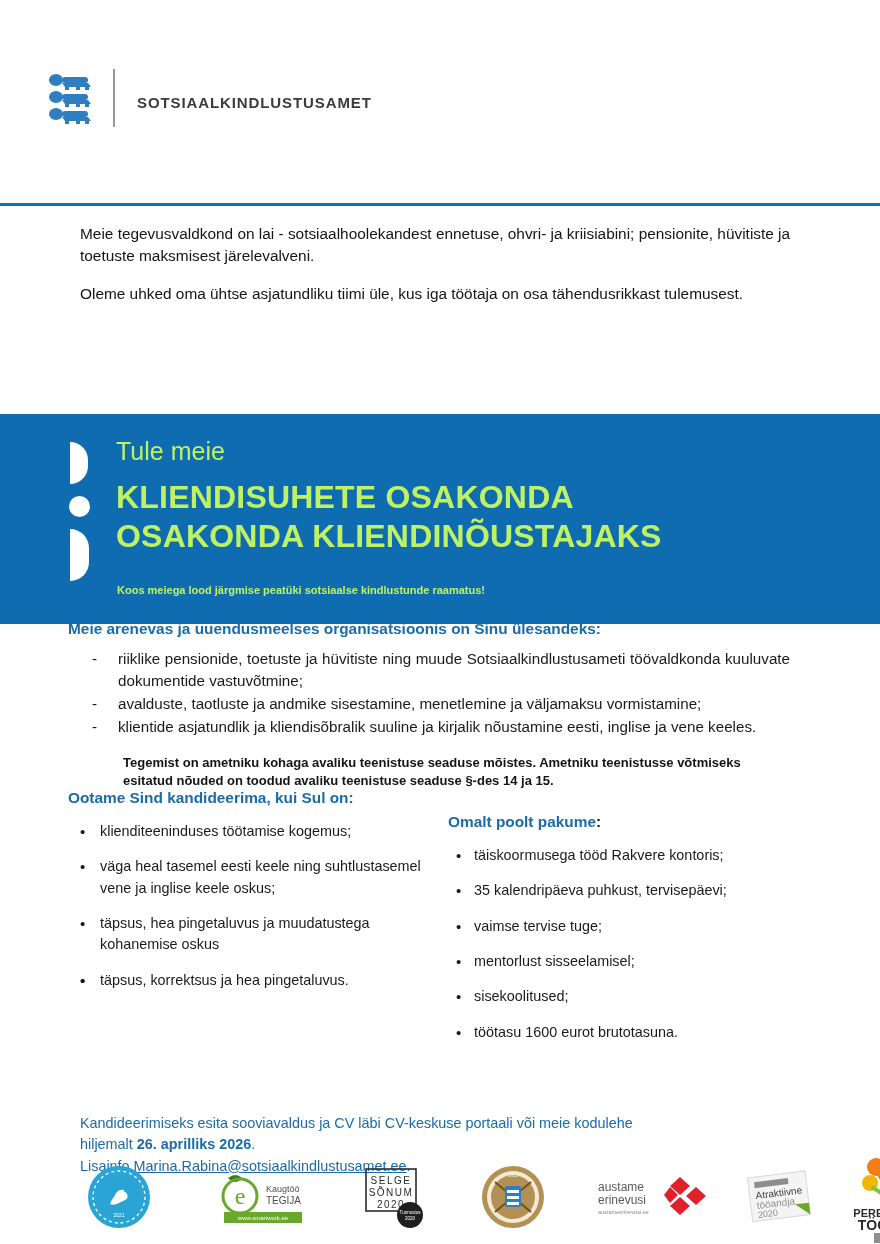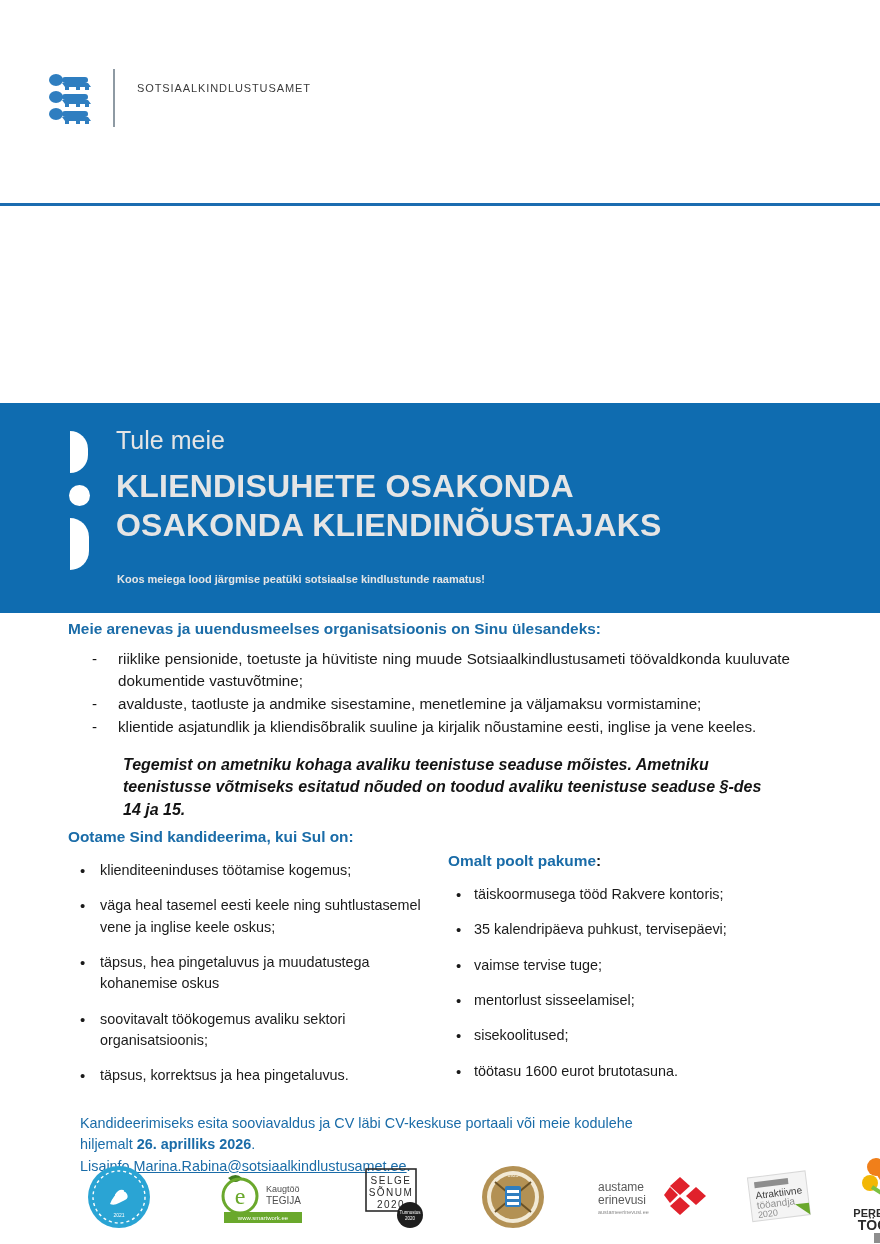--- a/index.html
+++ b/index.html
@@ -29,25 +29,25 @@
   }
   .crest svg { display: block; }
   .header-divider {
     width: 2px;
     height: 58px;
     background: #8e9aa3;
     margin: -3px 22px 0 12px;
     flex: 0 0 auto;
   }
   .org-name {
-    font-size: 11px;
-    font-weight: 400;
+    font-size: 15px;
+    font-weight: 700;
     letter-spacing: 0.9px;
     color: #3b3b3b;
-    margin-top: 10px;
+    margin-top: 22px;
     white-space: nowrap;
   }
 
   .rule {
     position: absolute;
     top: 203px; left: 0;
     width: 880px;
     height: 3px;
     background: #1b6cb0;
   }
@@ -59,25 +59,25 @@
   .intro p {
     font-size: 15.4px;
     line-height: 1.42;
     color: #141414;
     margin-bottom: 16px;
   }
 
   
   .banner {
     position: absolute;
-    top: 403px; left: 0;
+    top: 414px; left: 0;
     width: 880px;
     height: 210px;
     background: #0f6cb0;
-    color: #e5e5e5;
+    color: #bef264;
   }
   .banner-inner {
     display: flex;
     padding: 24px 0 0 68px;
   }
   .mark {
     width: 28px;
     flex: 0 0 auto;
     margin: 4px 20px 0 0;
   }
@@ -144,32 +144,31 @@
   }
   .tasks li .dash {
     position: absolute;
     left: 24px; top: 0;
     color: #141414;
   }
   .tasks li.justify { text-align: justify; }
 
   .notice {
     margin: 16px 0 16px 55px;
-    font-size: 16px;
+    font-size: 13px;
     line-height: 1.42;
     font-weight: 700;
     color: #141414;
     max-width: 660px;
-    font-style: italic;
   }
 
   
   .cols {
     position: absolute;
-    top: 828px; left: 0;
+    top: 789px; left: 0;
     width: 880px;
     display: flex;
     padding: 0 30px 0 68px;
   }
   .col-left { width: 372px; flex: 0 0 auto; }
   .col-right { flex: 1 1 auto; padding-left: 8px; margin-top: 24px; }
   .cols ul {
     list-style: none;
     margin-top: 14px;
   }
@@ -251,20 +250,22 @@
       </g>
     </svg>
   </div>
   <div class="header-divider"></div>
   <div class="org-name">SOTSIAALKINDLUSTUSAMET</div>
 </div>
 
 <div class="rule"></div>
 
 <div class="intro">
+  <p>Meie tegevusvaldkond on lai - sotsiaalhoolekandest ennetuse, ohvri- ja kriisiabini; pensionite, hüvitiste ja toetuste maksmisest järelevalveni.</p>
+  <p>Oleme uhked oma ühtse asjatundliku tiimi üle, kus iga töötaja on osa tähendusrikkast tulemusest.</p>
 </div>
 
 <div class="banner">
   <div class="banner-inner">
     <div class="mark">
       <div class="m-top"></div>
       <div class="m-dot"></div>
       <div class="m-bottom"></div>
     </div>
     <div class="banner-text">
@@ -306,21 +307,20 @@
       <li>
         <span class="dot">•</span>
         <span>väga heal tasemel eesti keele ning suhtlustasemel vene ja inglise keele oskus;</span>
       </li>
       <li>
         <span class="dot">•</span>
         <span>täpsus, hea pingetaluvus ja muudatustega kohanemise oskus</span>
       </li>
       <li>
         <span class="dot">•</span>
-        <span>soovitavalt töökogemus avaliku sektori organisatsioonis;</span>
       </li>
       <li>
         <span class="dot">•</span>
         <span>täpsus, korrektsus ja hea pingetaluvus.</span>
       </li>
     </ul>
   </div>
 
   <div class="col-right">
     <div class="section-blue-heading"><span>Omalt poolt pakume</span><span class="colon-black">:</span></div>

